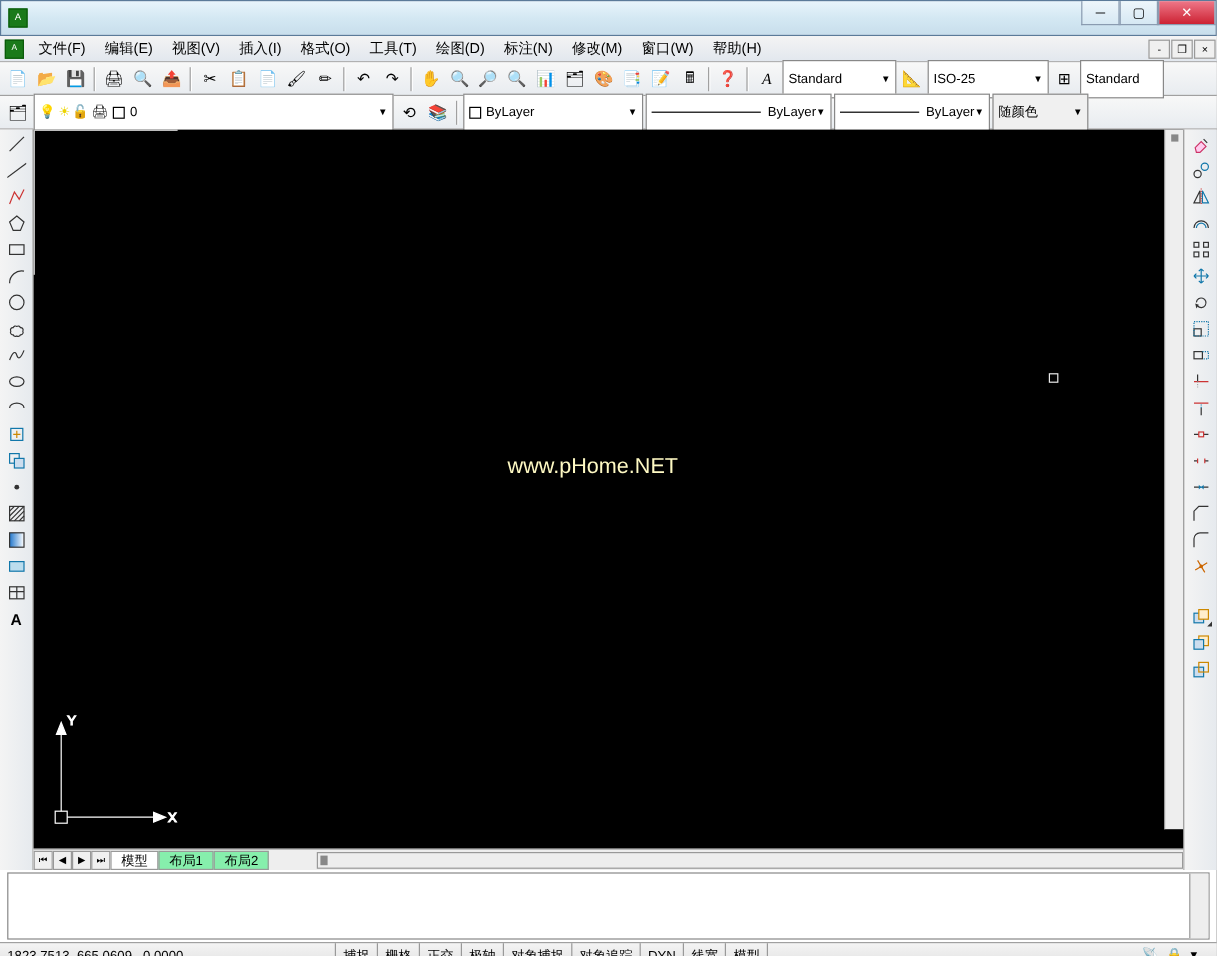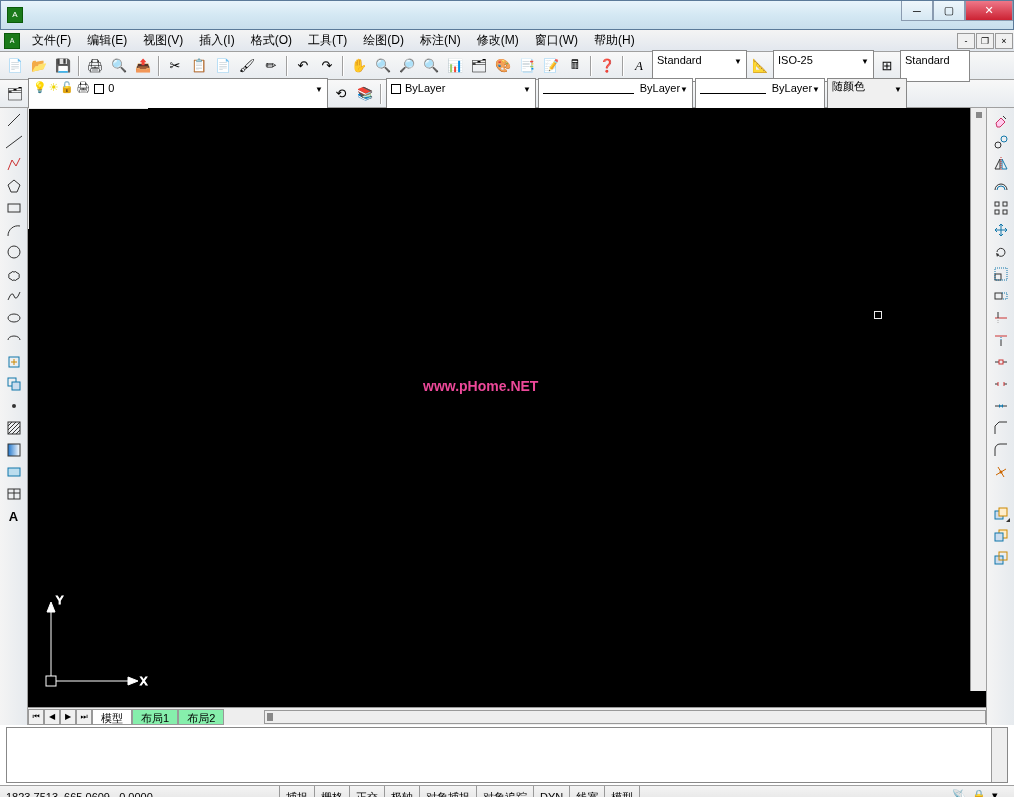--- a/index.html
+++ b/index.html
@@ -17,38 +17,38 @@
 .menubar { height: 22px; background: linear-gradient(#f4f4f4, #e2e7ee); border-bottom: 1px solid #a0a0a0; display: flex; align-items: center; padding-left: 4px; }
 .menubar .app-icon-sm { width: 16px; height: 16px; background: #1a7a1a; border: 1px solid #0a5a0a; margin-right: 4px; font-size: 7px; color: #fff; text-align: center; line-height: 14px; }
 .menubar .menu-item { padding: 19px 8px; cursor: pointer; font-size: 12px; }
 .menubar .mdi-btns { margin-left: auto; display: flex; }
 .menubar .mdi-btns .mdi-btn { width: 18px; height: 16px; border: 1px solid #999; background: #f0f0f0; margin-right: 1px; font-size: 9px; text-align: center; line-height: 14px; cursor: pointer; }
 
 
 .toolbar-row { height: 28px; background: linear-gradient(#f8f8f8, #e8ecf0); border-bottom: 1px solid #a0a0a0; display: flex; align-items: center; padding: 0 4px; gap: 2px; }
 .tbtn { width: 22px; height: 22px; border: 1px solid transparent; display: flex; align-items: center; justify-content: center; cursor: pointer; font-size: 13px; }
 .tsep { width: 2px; height: 20px; border-left: 1px solid #a0a0a0; border-right: 1px solid #fff; margin: 0 2px; }
-.tdropdown { height: 20px; border: 1px solid #888; background: #fff; font-size: 11px; padding: 15px 4px; display: flex; align-items: flex-end; cursor: pointer; }
+.tdropdown { height: 20px; border: 1px solid #888; background: #fff; font-size: 11px; padding: 15px 4px; display: flex; align-items: center; cursor: pointer; }
 .tdropdown .arrow { margin-left: auto; font-size: 8px; }
 
 
 .main-area { display: flex; height: 617px; }
 .left-toolbar, .right-toolbar { width: 28px; background: linear-gradient(to right, #f4f4f4, #e6eaee); border-right: 1px solid #a0a0a0; display: flex; flex-direction: column; align-items: center; padding-top: 2px; gap: 2px; }
 .right-toolbar { border-right: none; border-left: 1px solid #a0a0a0; }
 .vtbtn { width: 22px; height: 20px; border: 1px solid transparent; display: flex; align-items: center; justify-content: center; cursor: pointer; font-size: 13px; position: relative; }
 .vtbtn svg { width: 16px; height: 16px; }
 .vtbtn .lt { position: absolute; right: 1px; bottom: 1px; width: 0; height: 0; border-left: 4px solid transparent; border-bottom: 4px solid #333; }
 
 
 .canvas-container { flex: 1; display: flex; flex-direction: column; position: relative; }
 .canvas { flex: 1; background: #000; position: relative; }
 .canvas .crosshair-h { width: 120px; height: 1px; background: #eaeaea; top: 207px; left: 790px; }
 .canvas .crosshair-v { width: 1px; height: 120px; background: #eaeaea; top: 147px; left: 850px; }
 .canvas .pickbox { width: 8px; height: 8px; border: 1px solid #eaeaea; top: 203px; left: 846px; position: absolute; }
-.canvas .watermark { position: absolute; top: 270px; left: 395px; color: #ec4899; font-size: 14px; font-weight: bold; font-family: Arial; }
+.canvas .watermark { position: absolute; top: 270px; left: 395px; color: #fef9c3; font-size: 18px; font-weight: normal; font-family: Arial; }
 .canvas .ucs { position: absolute; left: 10px; bottom: 10px; }
 .canvas .ucs svg { stroke: #fff; fill: none; }
 .canvas-scroll-v { width: 16px; background: #eee; border-left: 1px solid #999; position: absolute; right: 0; top: 0; bottom: 16px; }
 .canvas-scroll-v .thumb { width: 6px; height: 6px; background: #888; margin: 4px auto; }
 .canvas-tabs-row { height: 18px; background: #eee; display: flex; align-items: center; border-top: 1px solid #999; }
 .canvas-tabs-row .navbtn { width: 16px; height: 16px; border: 1px solid #999; background: #f0f0f0; font-size: 8px; text-align: center; line-height: 14px; cursor: pointer; }
 .canvas-tabs-row .tab { padding: 0 8px; border: 1px solid #999; background: #86efac; font-size: 11px; cursor: pointer; height: 16px; line-height: 16px; }
 .canvas-tabs-row .tab.active { background: #fff; }
 .canvas-tabs-row .hscroll { flex: 1; margin-left: 40px; height: 14px; border: 1px solid #999; background: #eee; position: relative; }
 .canvas-tabs-row .hscroll .thumb { position: absolute; left: 2px; top: 2px; width: 6px; height: 8px; background: #888; }

